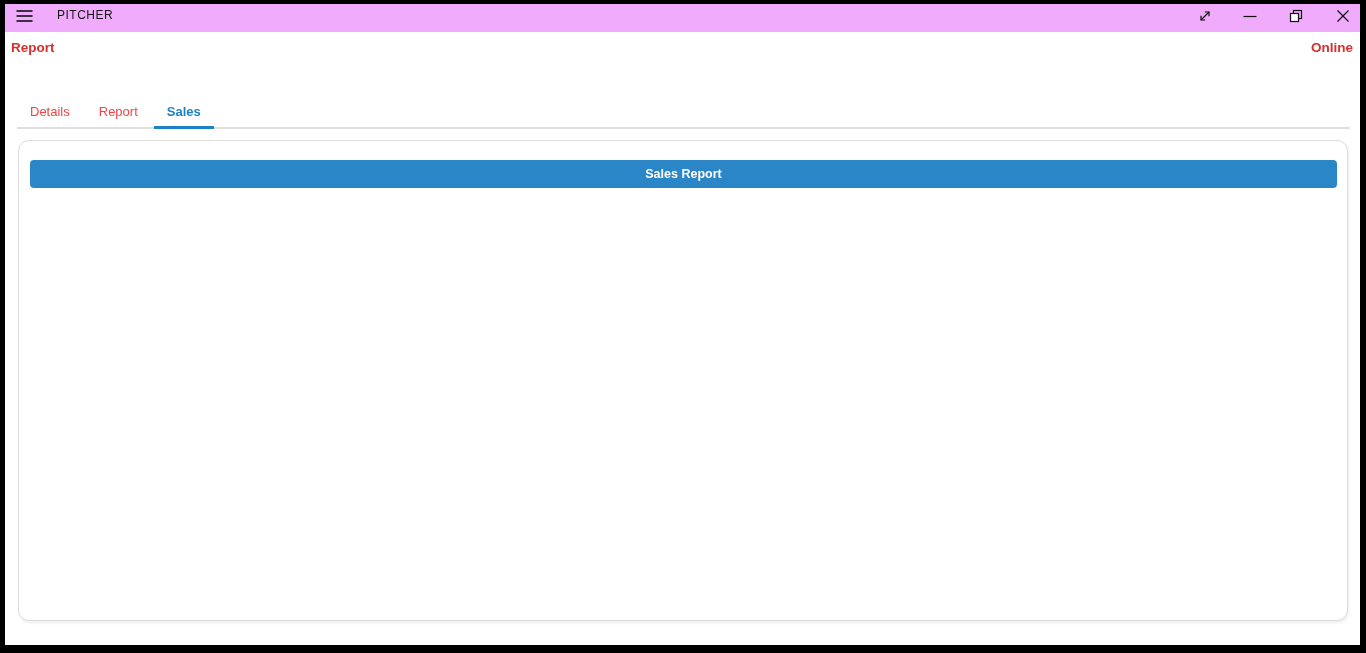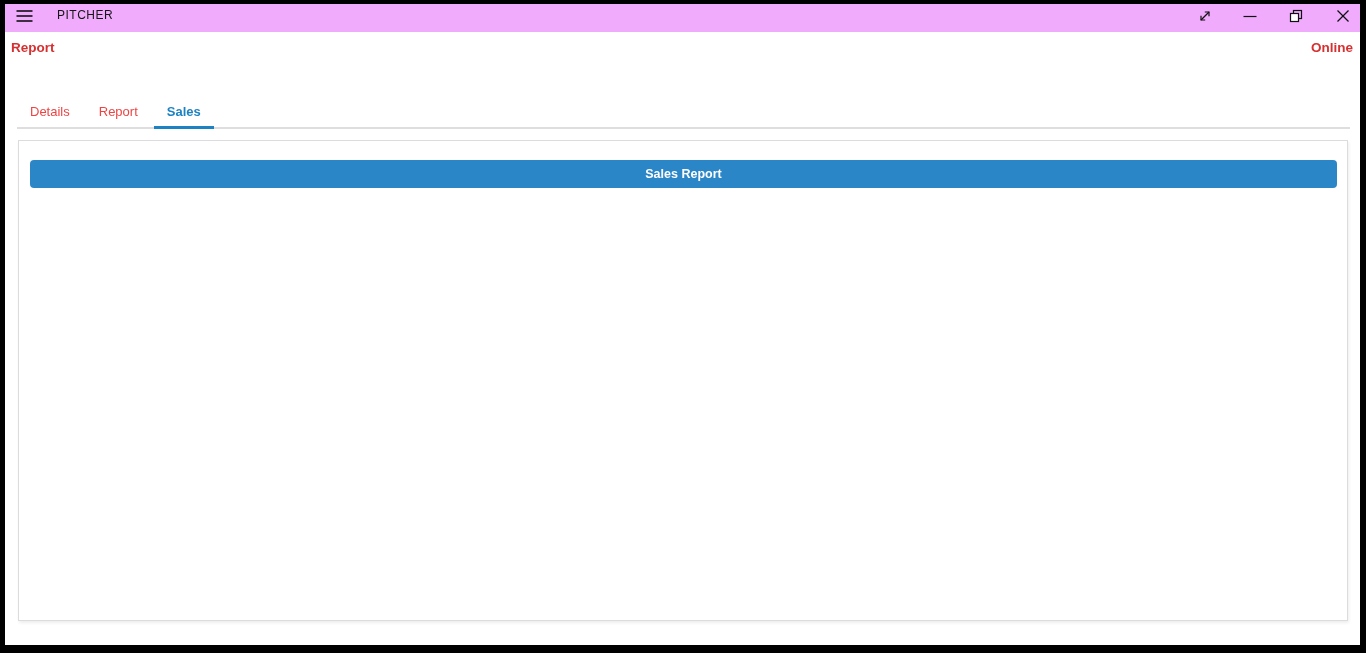--- a/index.html
+++ b/index.html
@@ -66,21 +66,21 @@
   .tab.active {
     color: var(--tab-active-blue, #1d82c4);
     font-weight: 700;
     border-bottom: 3px solid var(--tab-active-blue, #1d82c4);
   }
 
   
   .panel {
     position: absolute; left: 18px; top: 140px; width: 1330px; height: 481px;
     background: #fff;
-    border: 1px solid #dcdcdc; border-radius: 0;
+    border: 1px solid #dcdcdc; border-radius: 11px;
     box-shadow: 1px 2px 3px rgba(0,0,0,0.07);
     padding: 19px 10px 0 11px;
   }
   .action-button {
     display: flex; align-items: center; justify-content: center;
     width: 100%; height: 28px; margin-bottom: 7px;
     background: var(--button-blue, #2b86c8);
     border: none; border-radius: 4px; cursor: pointer;
     color: #ffffff; font-size: 12.5px; font-weight: 700;
     font-family: "Liberation Sans", sans-serif;

